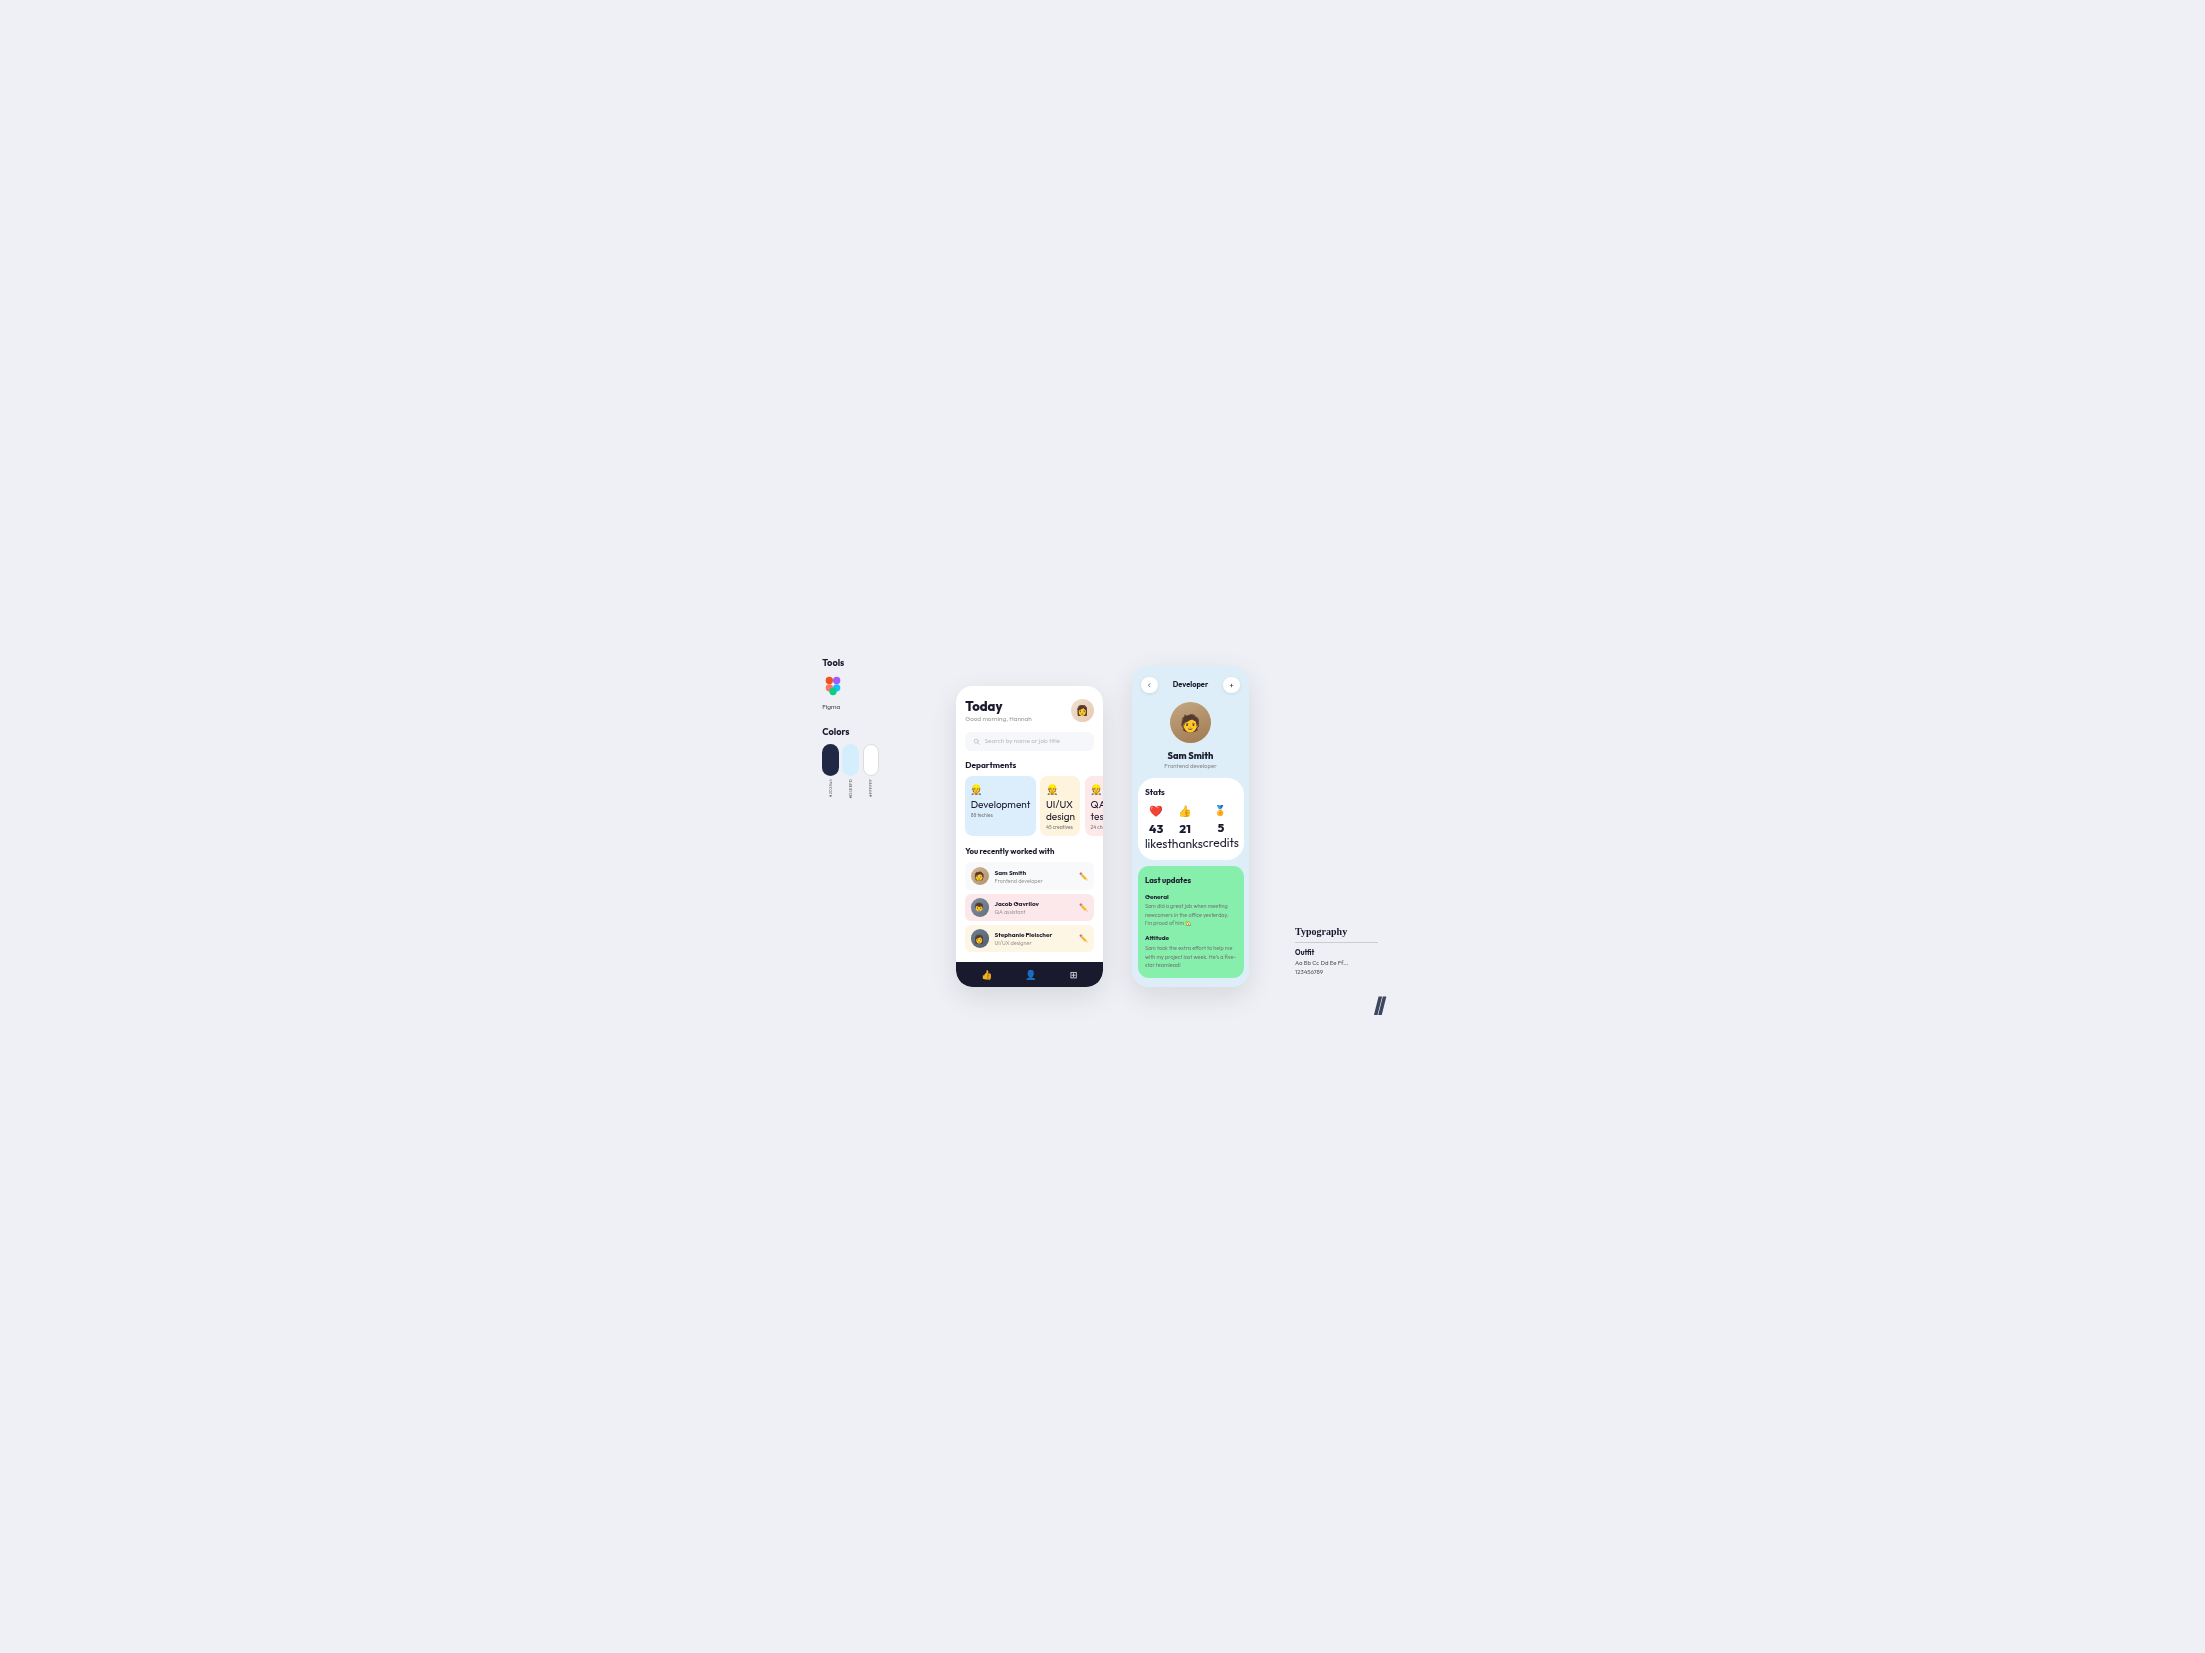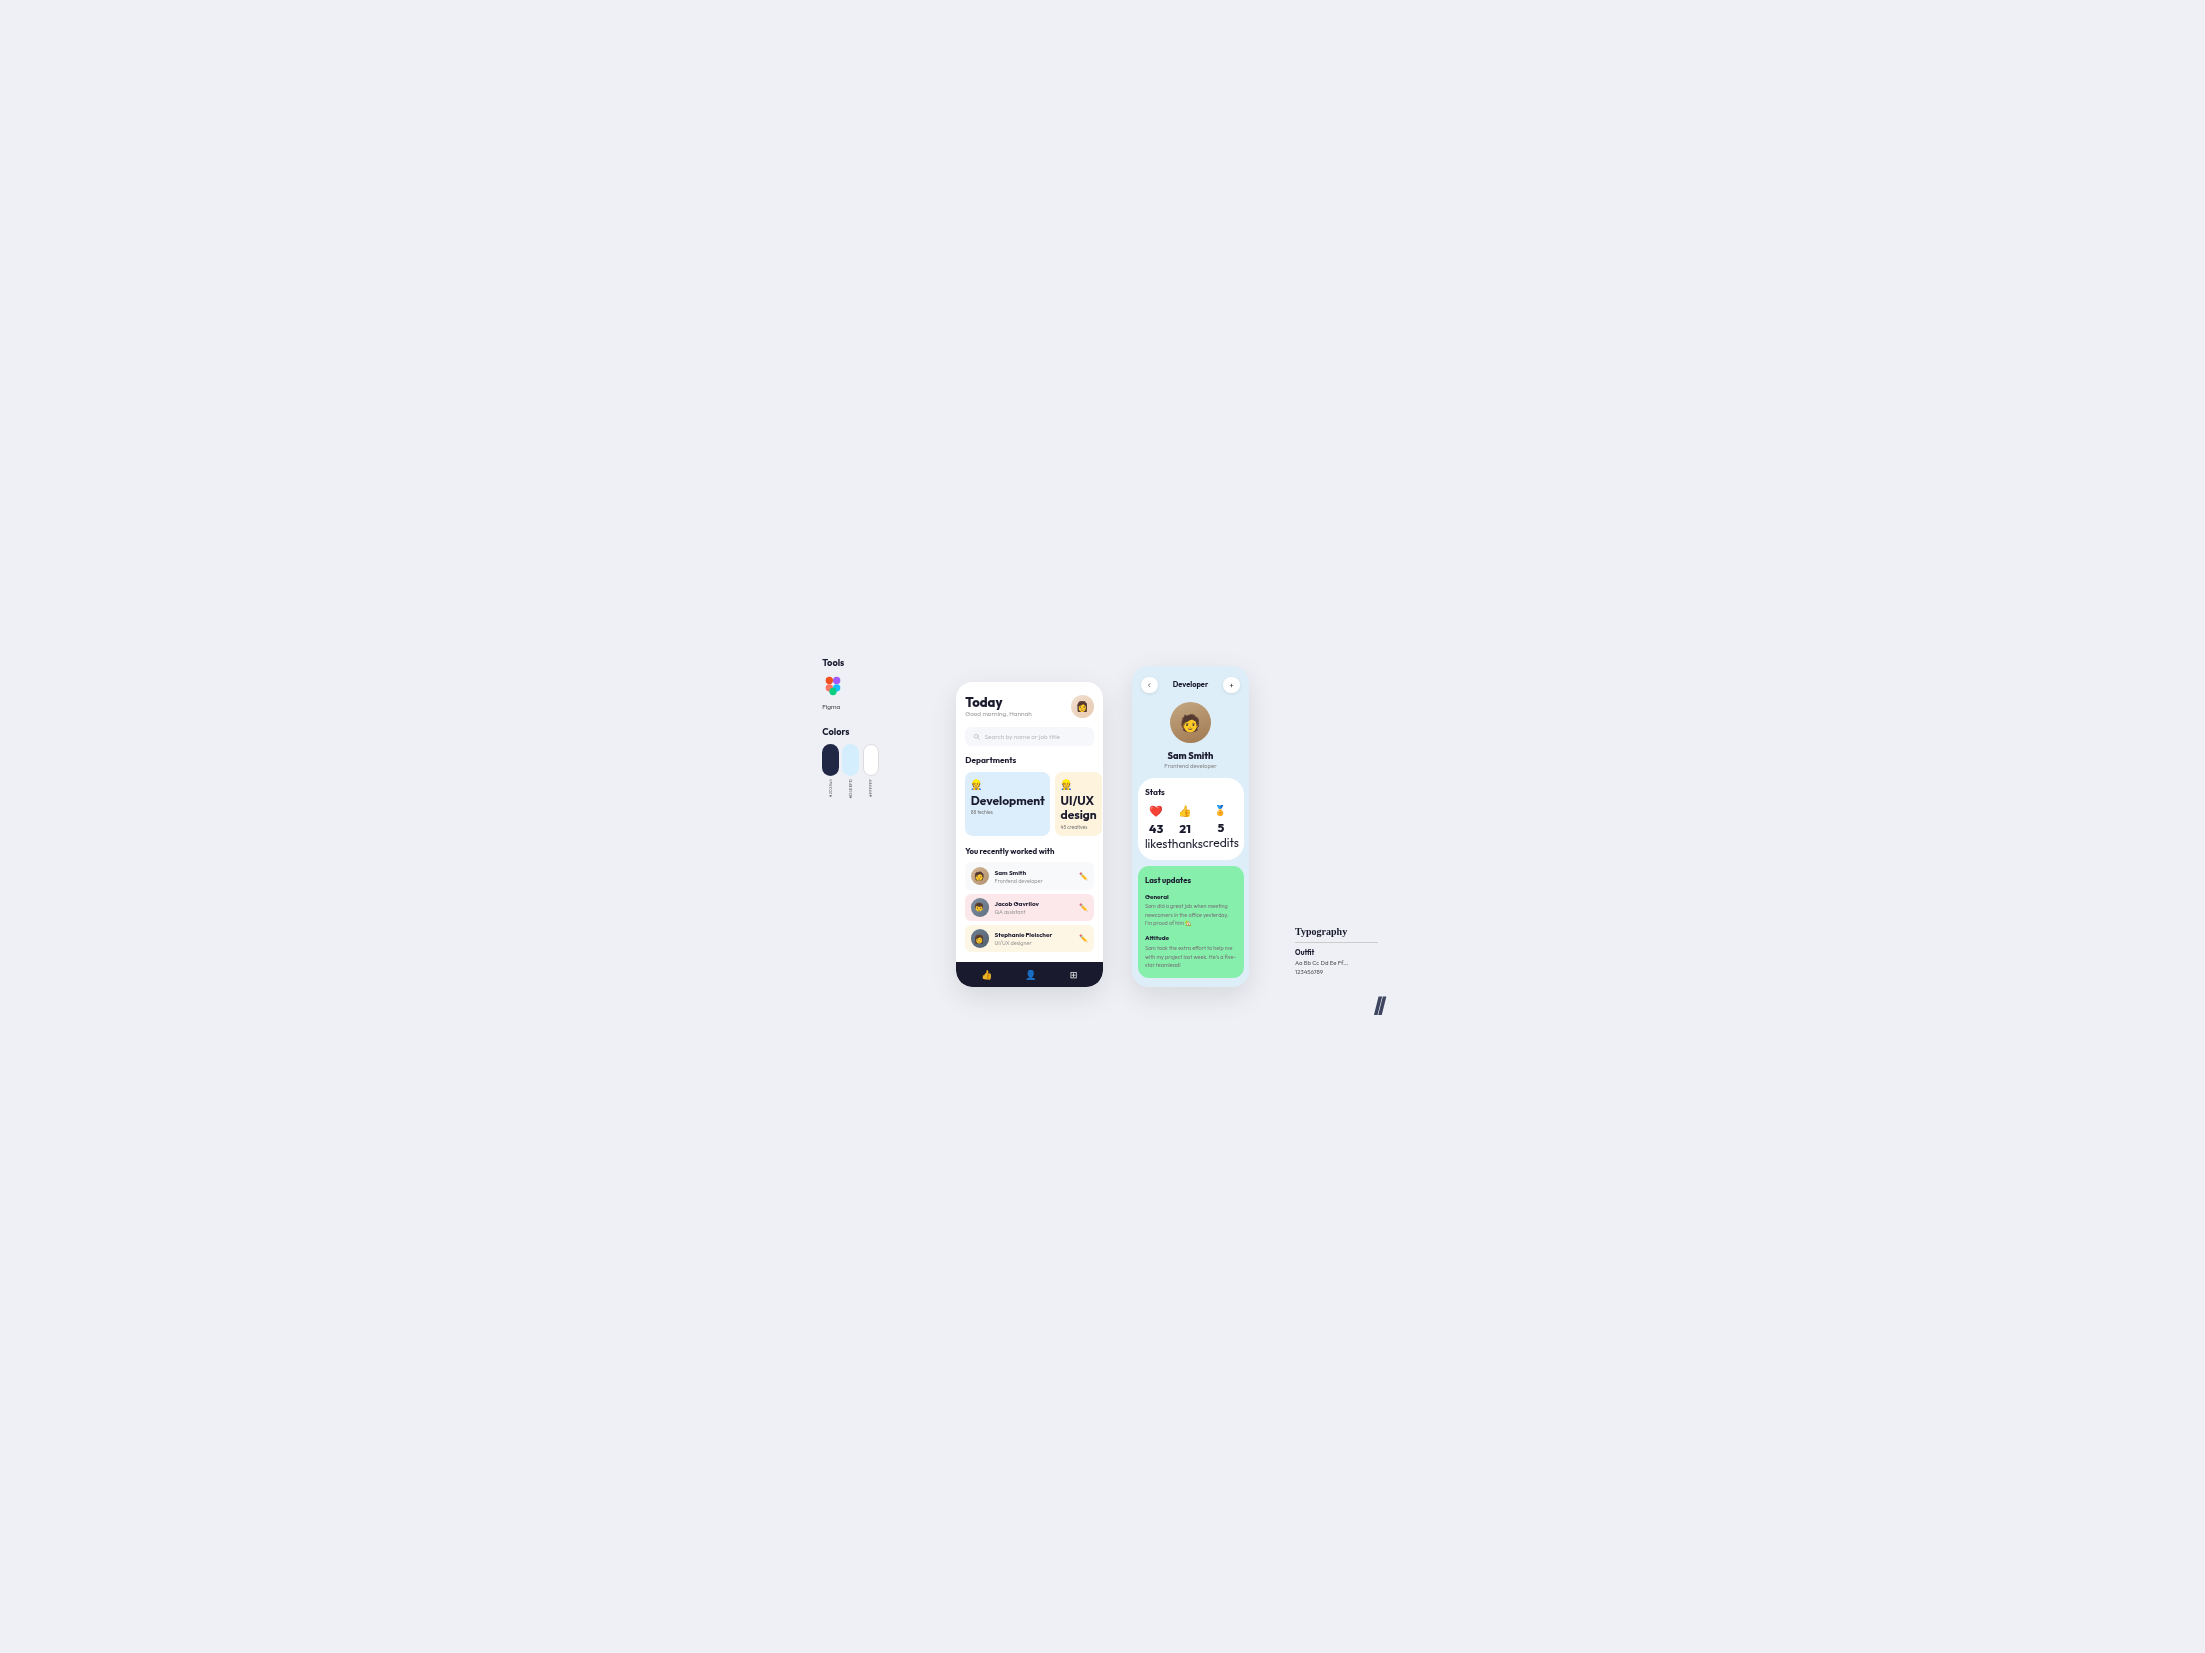--- a/index.html
+++ b/index.html
@@ -177,22 +177,22 @@
     .dept-card.yellow { background: #fef3dc; }
     .dept-card.pink { background: #fde8ea; }
 
     .dept-emoji {
       font-size: 10px;
       margin-bottom: 2.8px;
       display: block;
     }
 
     .dept-name {
-      font-size: 12px;
-      font-weight: 700;
+      font-size: 10px;
+      font-weight: 400;
       color: #1a1a2e;
       line-height: 1.2;
     }
 
     .dept-count {
       font-size: 5px;
       color: #777;
       margin-top: 0.9px;
     }
 

